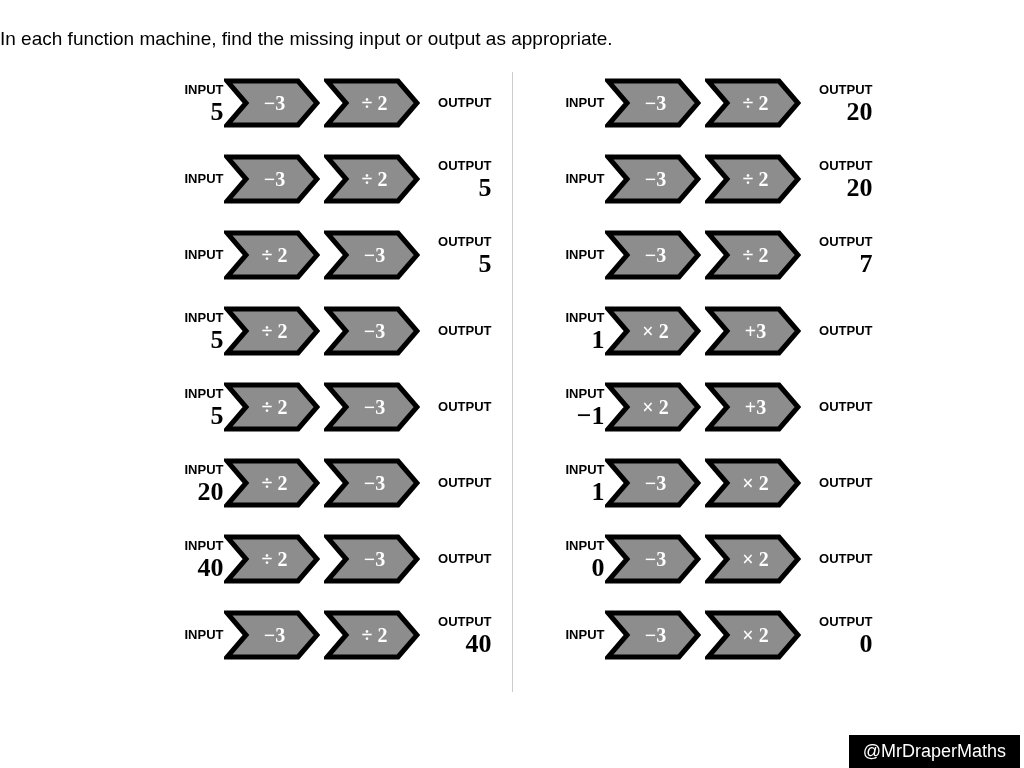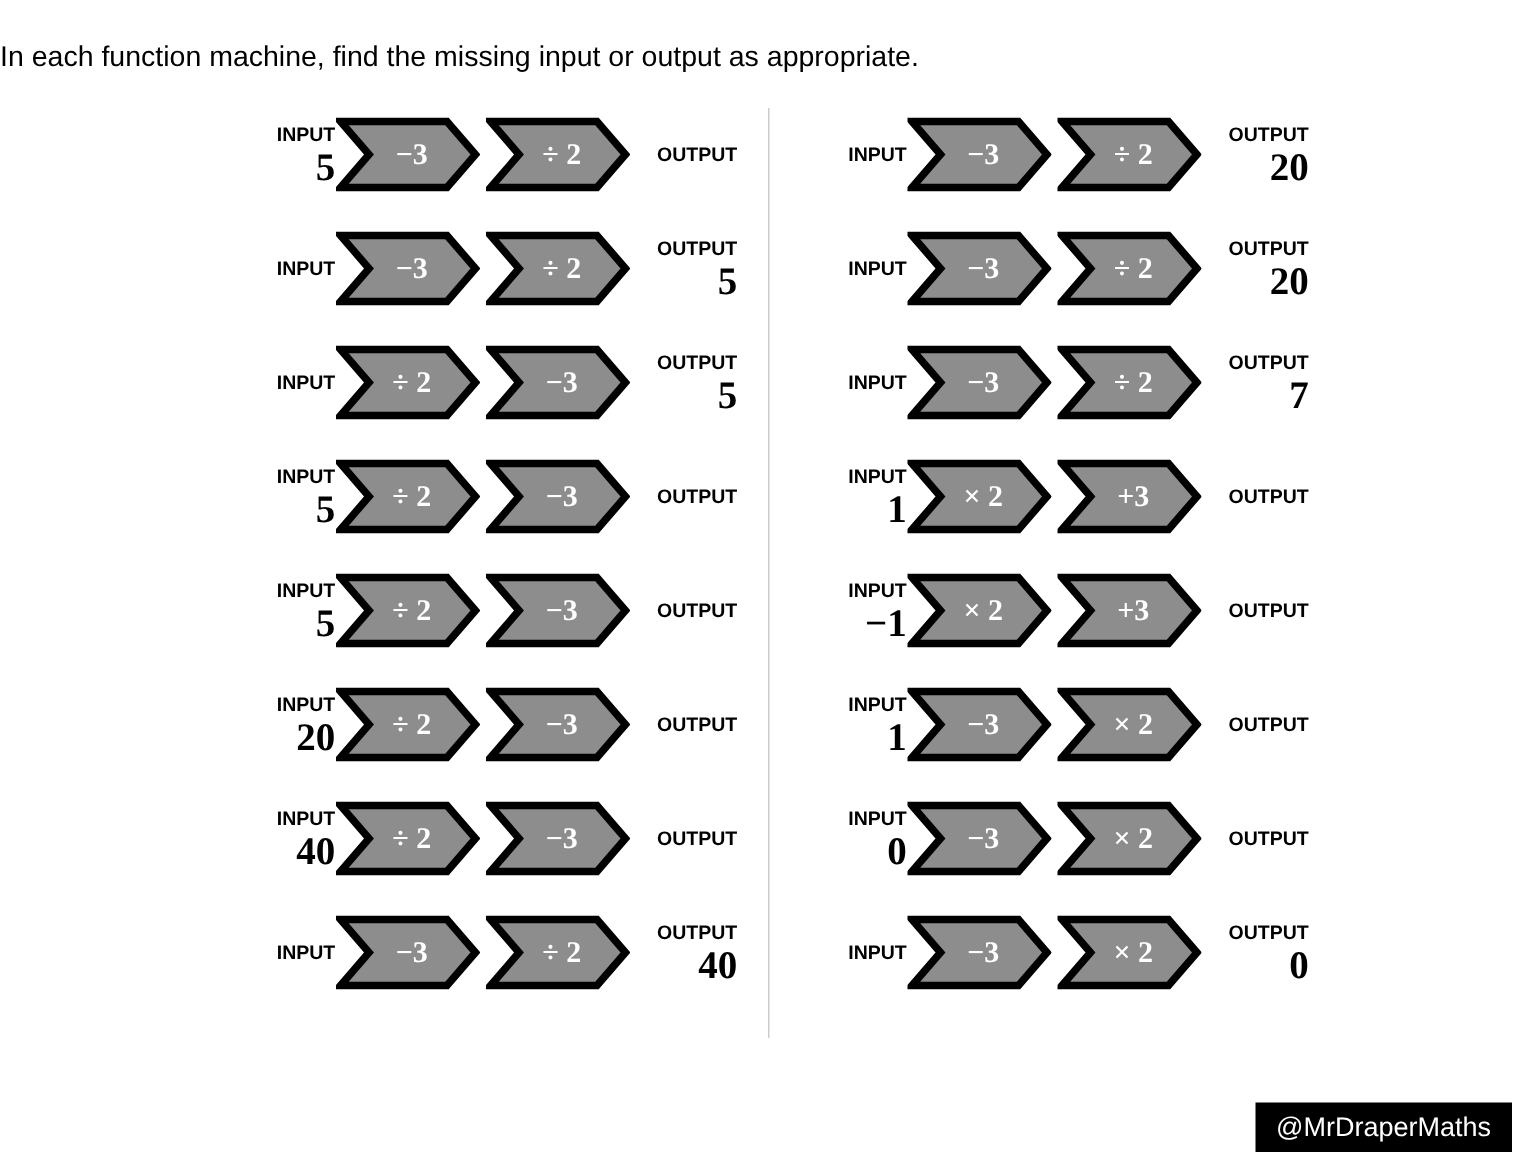--- a/index.html
+++ b/index.html
@@ -84,21 +84,21 @@
     justify-content: center;
     color: #fff;
     font-family: "Cambria Math", "Times New Roman", serif;
     font-size: 20px;
     font-weight: bold;
     padding-left: 6px;
   }
   .footer {
     position: absolute;
     bottom: 0;
-    right: 16px;
+    right: 4px;
     background: #000;
     color: #fff;
     font-size: 18px;
     padding: 6px 14px;
     font-family: Arial, sans-serif;
   }
 </style>
 </head>
 <body>
 

